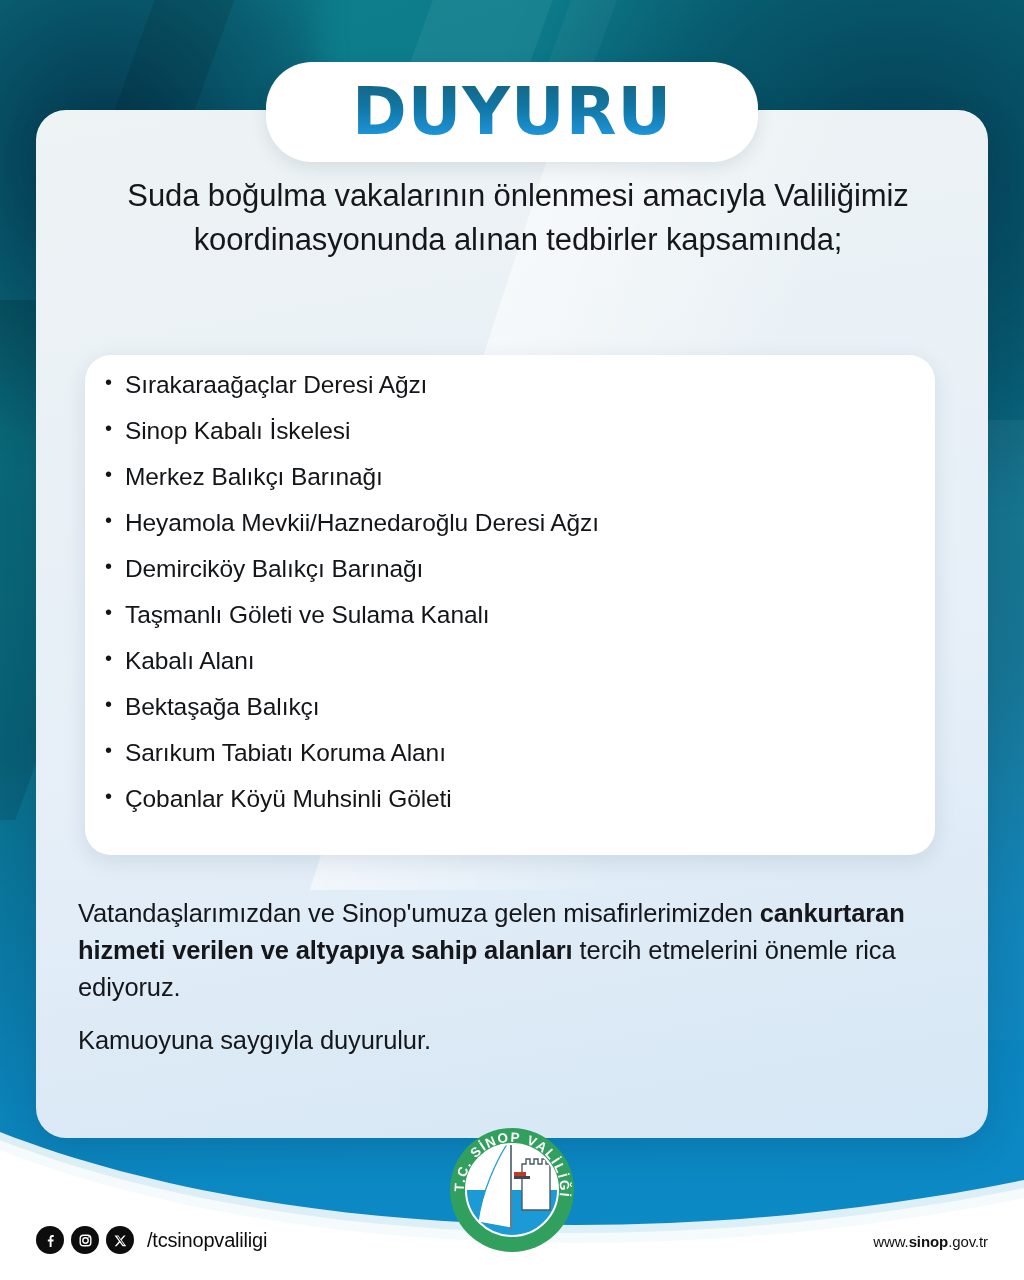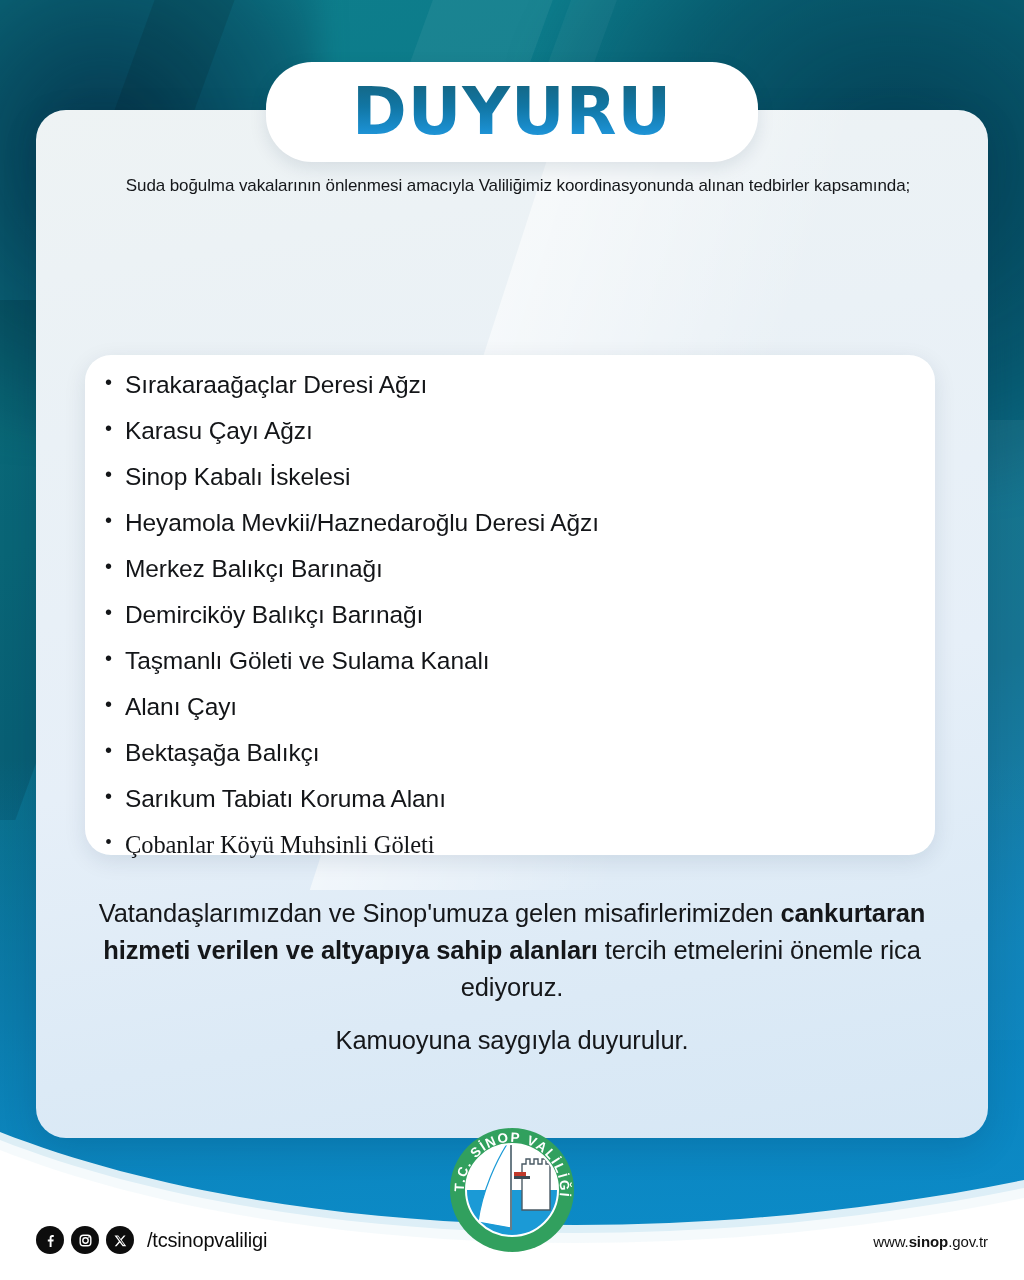--- a/index.html
+++ b/index.html
@@ -116,21 +116,21 @@
 
   
   .card-inner {
     position: relative;
     z-index: 3;
     padding: 64px 42px 0 42px;
     text-align: center;
     color: #141619;
   }
   .intro-p {
-    font-size: 17px;
+    font-size: 31px;
     line-height: 1.42;
     margin: 0 0 20px 12px;
     color: #15171a;
     letter-spacing: -0.1px;
   }
   .intro-p.second { margin-top: 26px; margin-bottom: 0; }
 
   
   .list-box {
     position: absolute;
@@ -153,37 +153,36 @@
   }
   .list-items li {
     font-size: 24.5px;
     line-height: 1;
     color: #131518;
     padding: 0 0 0 22px;
     margin: 0 0 21.5px 0;
     position: relative;
     letter-spacing: -0.1px;
   }
-  .list-items li:last-child { margin-bottom: 16px; font-family: Liberation Serif, serif; }
+  .list-items li:last-child { margin-bottom: 16px; }
   .list-items li::before {
     content: "\2022";
     position: absolute;
     left: 2px;
     top: -1px;
     font-size: 20px;
     color: #131518;
   }
 
   
   .closing {
     position: absolute;
     left: 42px;
     right: 42px;
     top: 785px;
-    text-align: center;
     z-index: 3;
   }
   .closing-p {
     font-size: 25.5px;
     line-height: 1.45;
     margin: 0;
     color: #15171a;
     letter-spacing: -0.1px;
   }
   .closing-p b { font-weight: bold; }
@@ -258,27 +257,26 @@
   <div class="card">
     <div class="card-sheen"></div>
 
     <div class="card-inner">
       <p class="intro-p">Suda boğulma vakalarının önlenmesi amacıyla Valiliğimiz koordinasyonunda alınan tedbirler kapsamında;</p>
     </div>
 
     <div class="list-box">
       <ul class="list-items">
         <li>Sırakaraağaçlar Deresi Ağzı</li>
-        <li>Karasu Çayı Ağzı</li>
         <li>Sinop Kabalı İskelesi</li>
+        <li>Merkez Balıkçı Barınağı</li>
         <li>Heyamola Mevkii/Haznedaroğlu Deresi Ağzı</li>
-        <li>Merkez Balıkçı Barınağı</li>
         <li>Demirciköy Balıkçı Barınağı</li>
         <li>Taşmanlı Göleti ve Sulama Kanalı</li>
-        <li>Alanı Çayı</li>
+        <li>Kabalı Alanı</li>
         <li>Bektaşağa Balıkçı</li>
         <li>Sarıkum Tabiatı Koruma Alanı</li>
         <li>Çobanlar Köyü Muhsinli Göleti</li>
       </ul>
     </div>
 
     <div class="closing">
       <p class="closing-p"><span>Vatandaşlarımızdan ve Sinop'umuza gelen misafirlerimizden </span><b>cankurtaran hizmeti verilen ve altyapıya sahip alanları</b><span> tercih etmelerini önemle rica ediyoruz.</span></p>
       <p class="closing-p last">Kamuoyuna saygıyla duyurulur.</p>
     </div>

